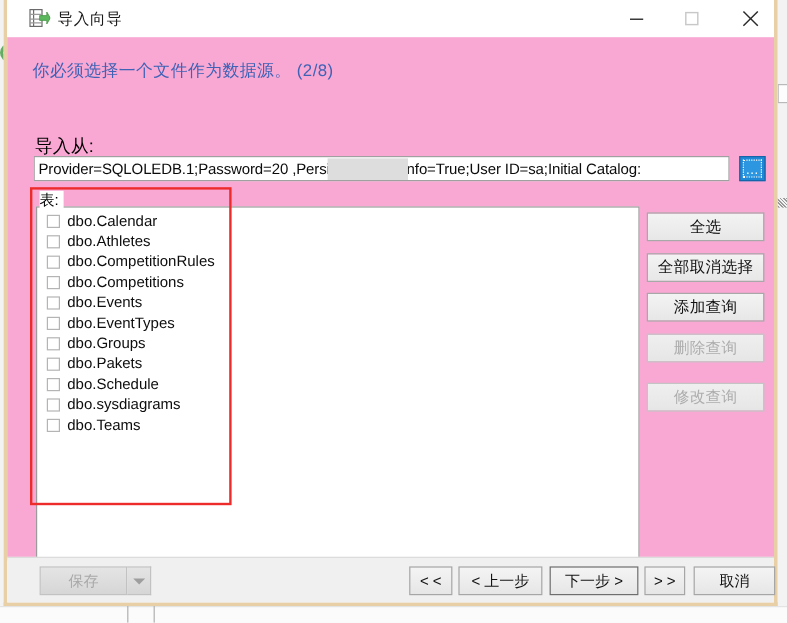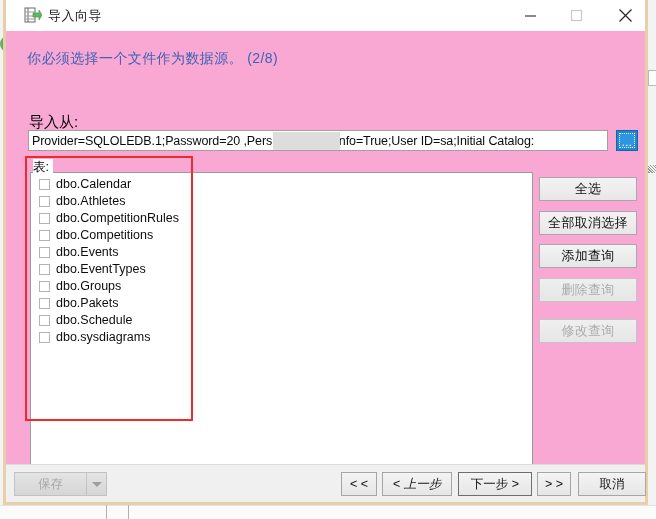--- a/index.html
+++ b/index.html
@@ -267,21 +267,21 @@
   #footer {
     position: absolute;
     left: 0; bottom: 0;
     width: 639px; height: 38px;
     background: #f0f0f0;
     border-top: 1px solid #dcdcdc;
     box-sizing: border-box;
   }
   #save-group {
     position: absolute;
-    left: 8px; top: 7px;
+    left: 27px; top: 7px;
     display: flex;
   }
   #save-btn {
     width: 73px; height: 24px;
     background: linear-gradient(#e4e4e4, #d6d6d6);
     border: 1px solid #c2c2c2;
     box-sizing: border-box;
     font-size: 12.5px;
     color: #a8a8a8;
     display: flex;
@@ -312,21 +312,21 @@
     border: 1px solid #a6a6a6;
     box-sizing: border-box;
     font-size: 12.5px;
     color: #111;
     display: flex;
     align-items: center;
     justify-content: center;
     white-space: nowrap;
   }
   #nb0 { left: 335px; width: 36px; }
-  #nb1 { left: 376px; width: 70px; font-style: italic; }
+  #nb1 { left: 376px; width: 70px; }
   #nb2 { left: 452px; width: 74px; border-color: #6e6e6e; }
   #nb3 { left: 531px; width: 34px; }
   #nb4 { left: 572px; width: 68px; }
 </style>
 </head>
 <body>
 
 <div id="desktop">
   <div id="desk-left-icon"></div>
   <div id="desk-right-chip"></div>
@@ -423,20 +423,24 @@
             <span class="list-label">dbo.Pakets</span>
           </div>
           <div class="list-item">
             <span class="cb"></span>
             <span class="list-label">dbo.Schedule</span>
           </div>
           <div class="list-item">
             <span class="cb"></span>
             <span class="list-label">dbo.sysdiagrams</span>
           </div>
+          <div class="list-item">
+            <span class="cb"></span>
+            <span class="list-label">dbo.Teams</span>
+          </div>
         </div>
     </div>
 
     <div id="red-rect"></div>
 
     <div class="side-btn" id="sb0">全选</div>
     <div class="side-btn" id="sb1">全部取消选择</div>
     <div class="side-btn" id="sb2">添加查询</div>
     <div class="side-btn disabled" id="sb3">删除查询</div>
     <div class="side-btn disabled" id="sb4">修改查询</div>

